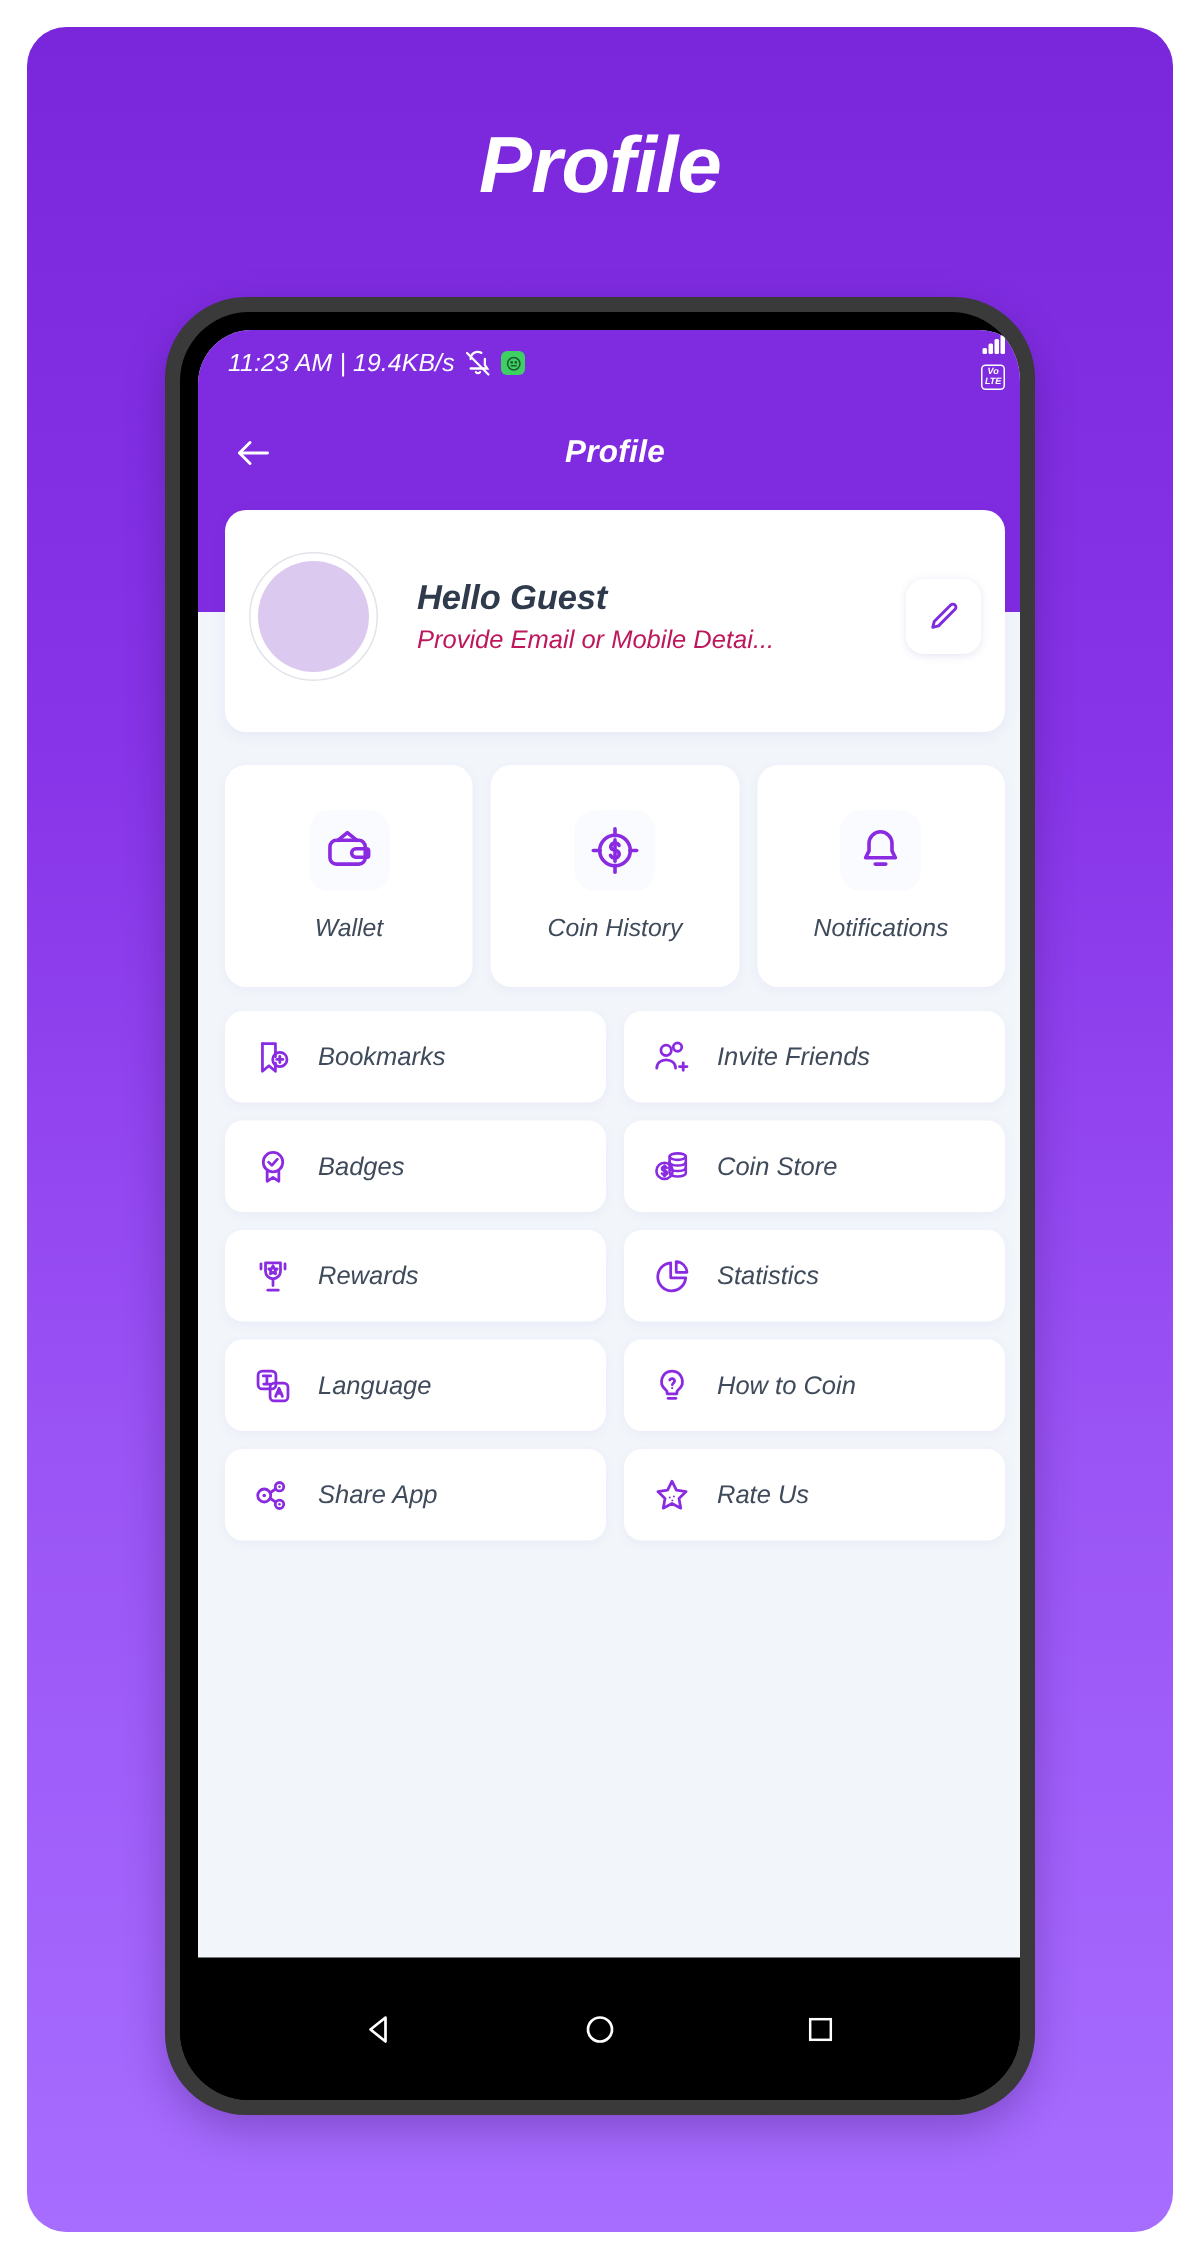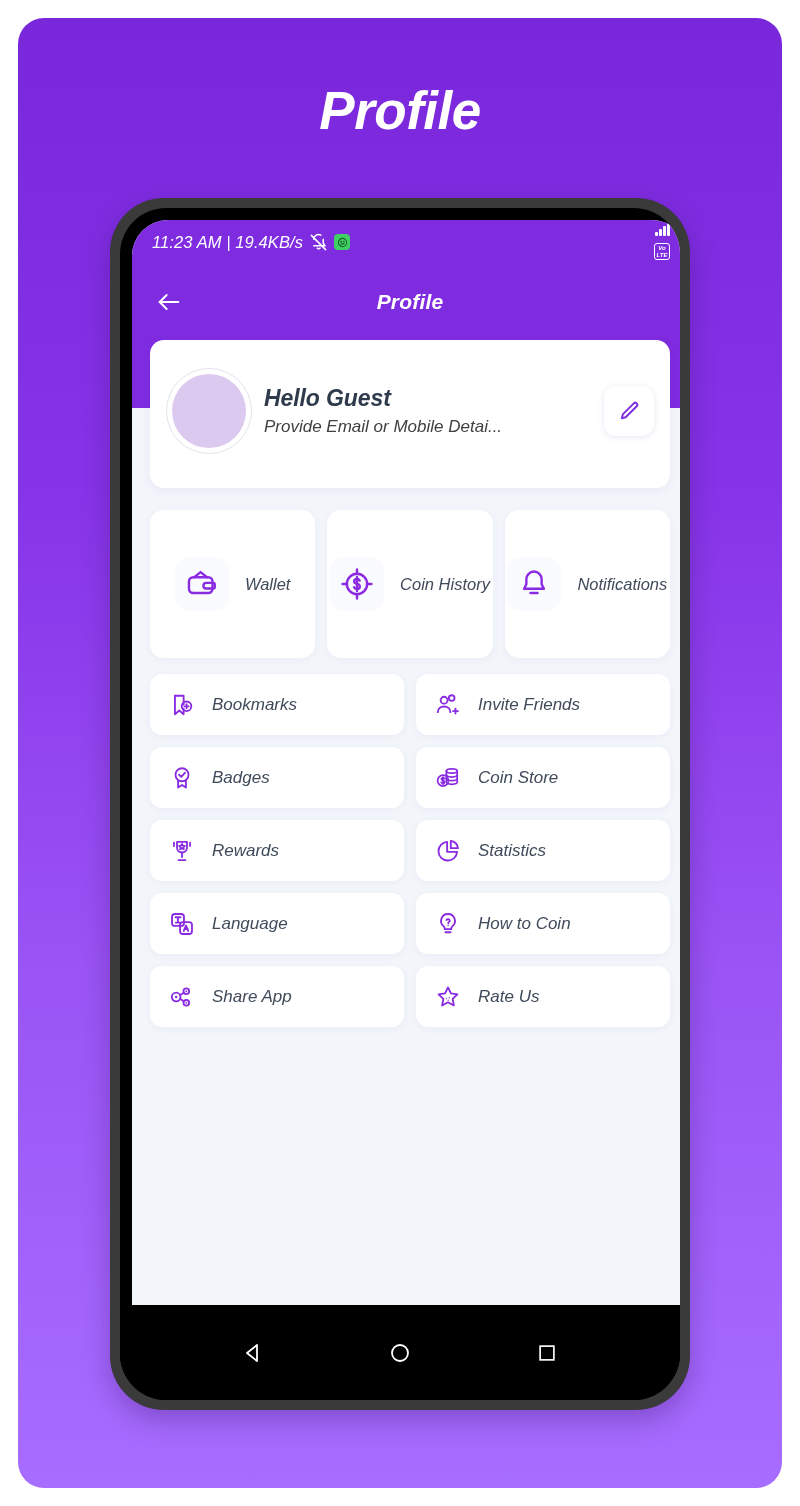--- a/index.html
+++ b/index.html
@@ -154,31 +154,31 @@
     border: 1.5px solid #e2e2ea;
     display: flex; align-items: center; justify-content: center;
     flex: 0 0 auto;
     margin-top: -6px;
   }
   #avatar-fill {
     width: 74px; height: 74px;
     border-radius: 50%;
     background: #DCC9F0;
   }
-  #profile-text { flex: 1 1 auto; margin-left: 12px; margin-top: -6px; min-width: 0; }
+  #profile-text { flex: 1 1 auto; margin-left: 26px; margin-top: -6px; min-width: 0; }
   #profile-name {
     font-size: 23px;
     font-weight: bold;
     color: #2F3B4C;
     letter-spacing: -0.1px;
   }
   #profile-subtitle {
     margin-top: 5px;
     font-size: 17px;
-    color: #404040;
+    color: #be185d;
     white-space: nowrap;
     overflow: hidden;
   }
   #edit-button {
     flex: 0 0 auto;
     width: 50px; height: 50px;
     background: #fff;
     border-radius: 12px;
     box-shadow: 0 1px 6px rgba(90,50,150,0.13);
     display: flex; align-items: center; justify-content: center;
@@ -191,21 +191,21 @@
     display: flex;
     gap: 12px;
     margin: 22px 18px 0 18px;
   }
   .quick-card {
     flex: 1 1 0;
     background: #ffffff;
     border-radius: 14px;
     height: 148px;
     display: flex;
-    flex-direction: row;
+    flex-direction: column;
     align-items: center;
     justify-content: center;
     gap: 16px;
     box-shadow: 0 2px 8px rgba(80,40,140,0.05);
     cursor: pointer;
     text-align: right;
   }
   .quick-icon-box {
     width: 54px; height: 54px;
     background: #FAFBFE;

